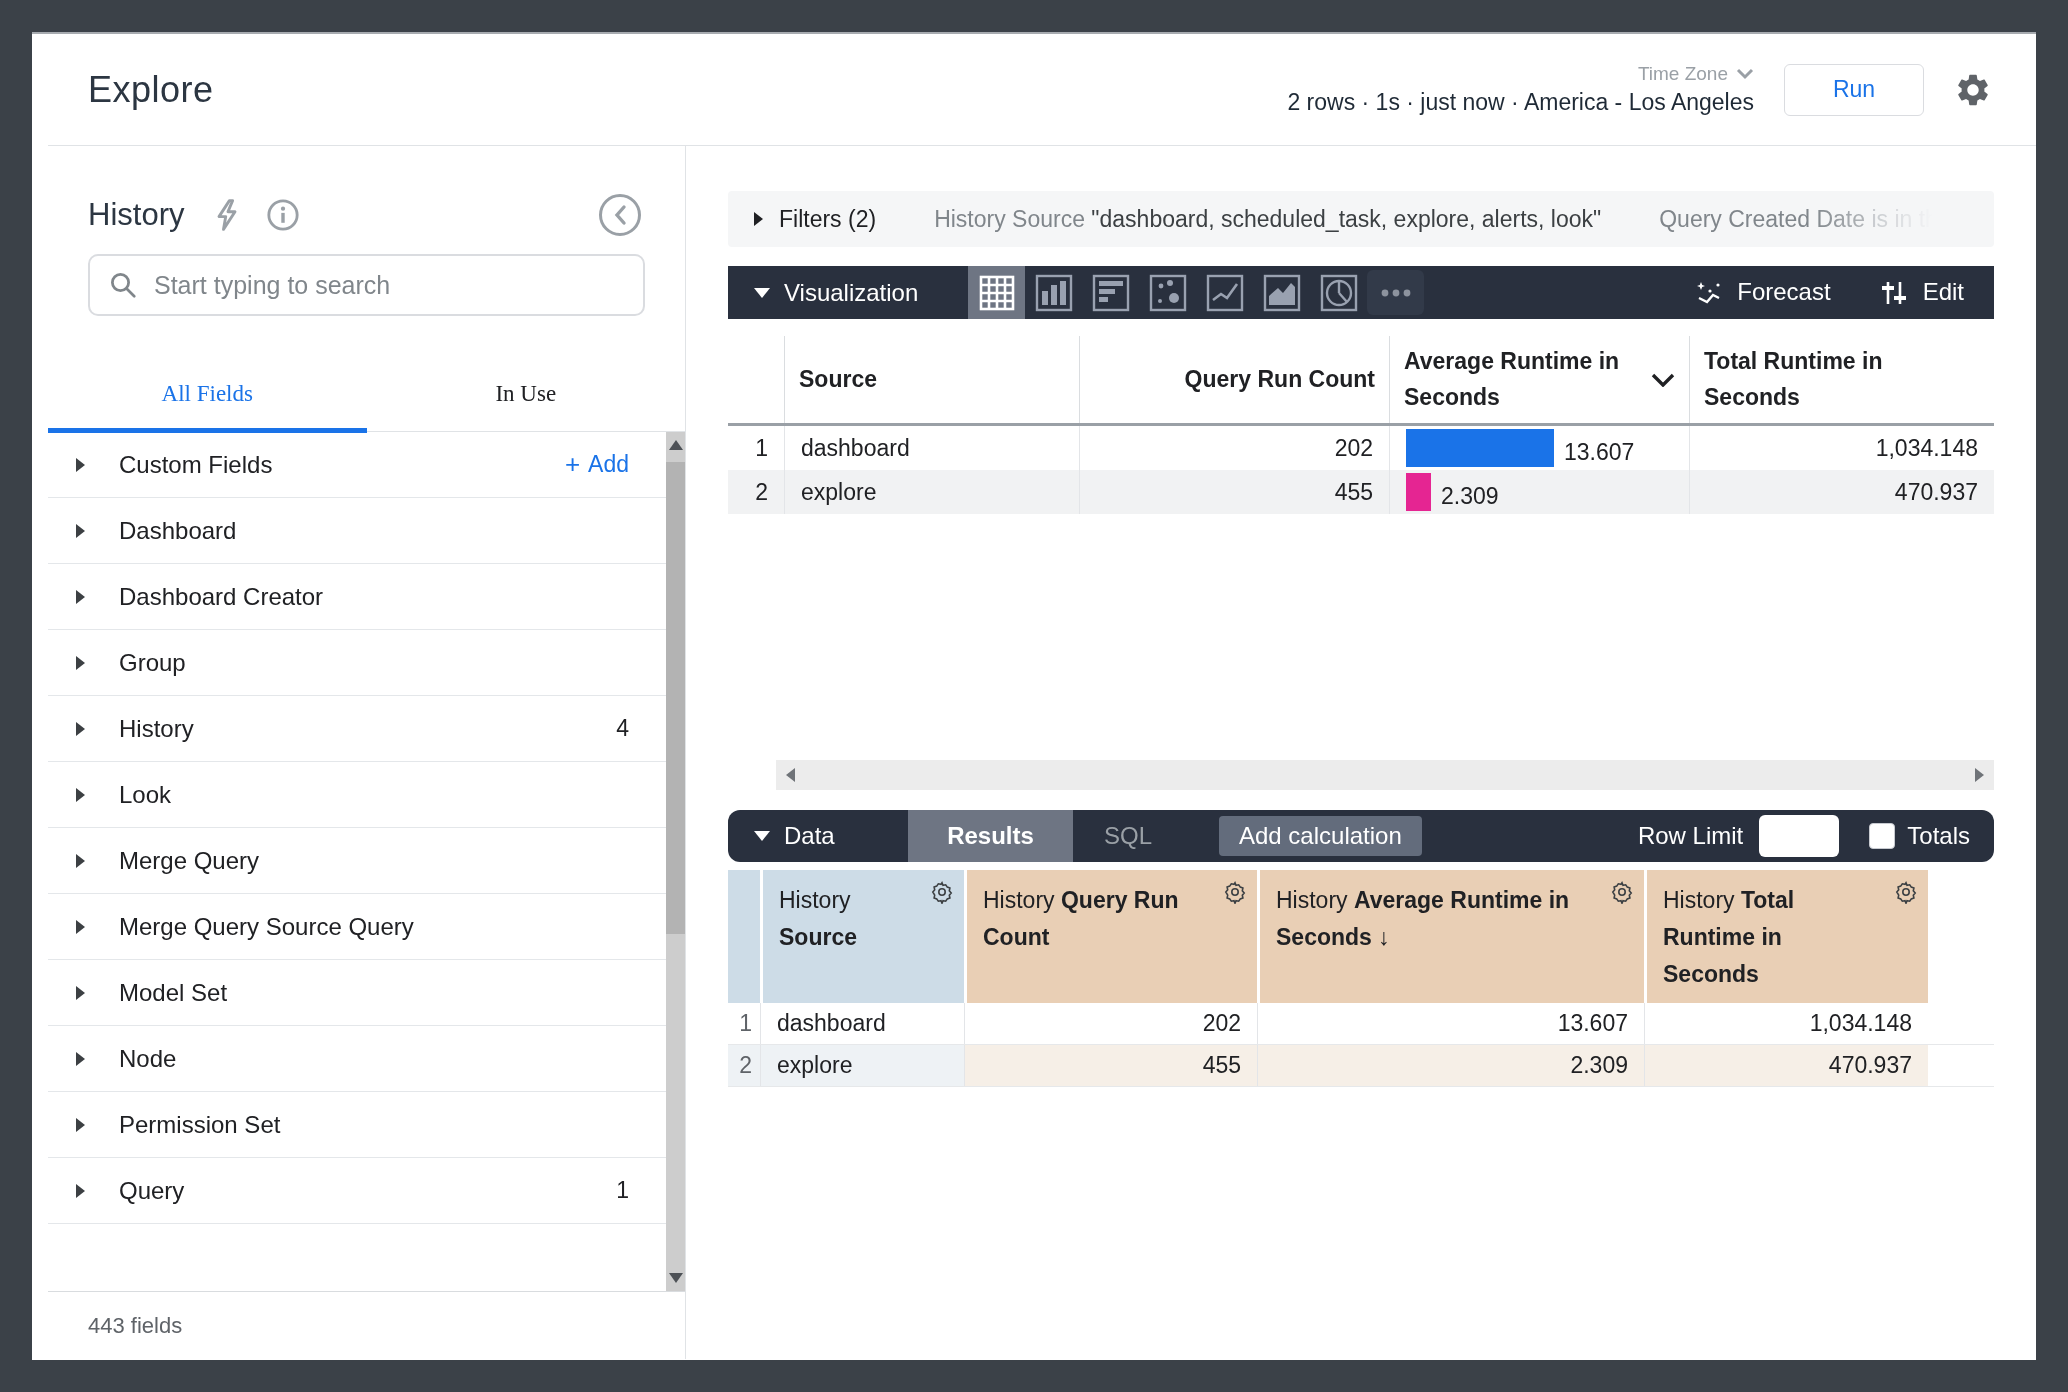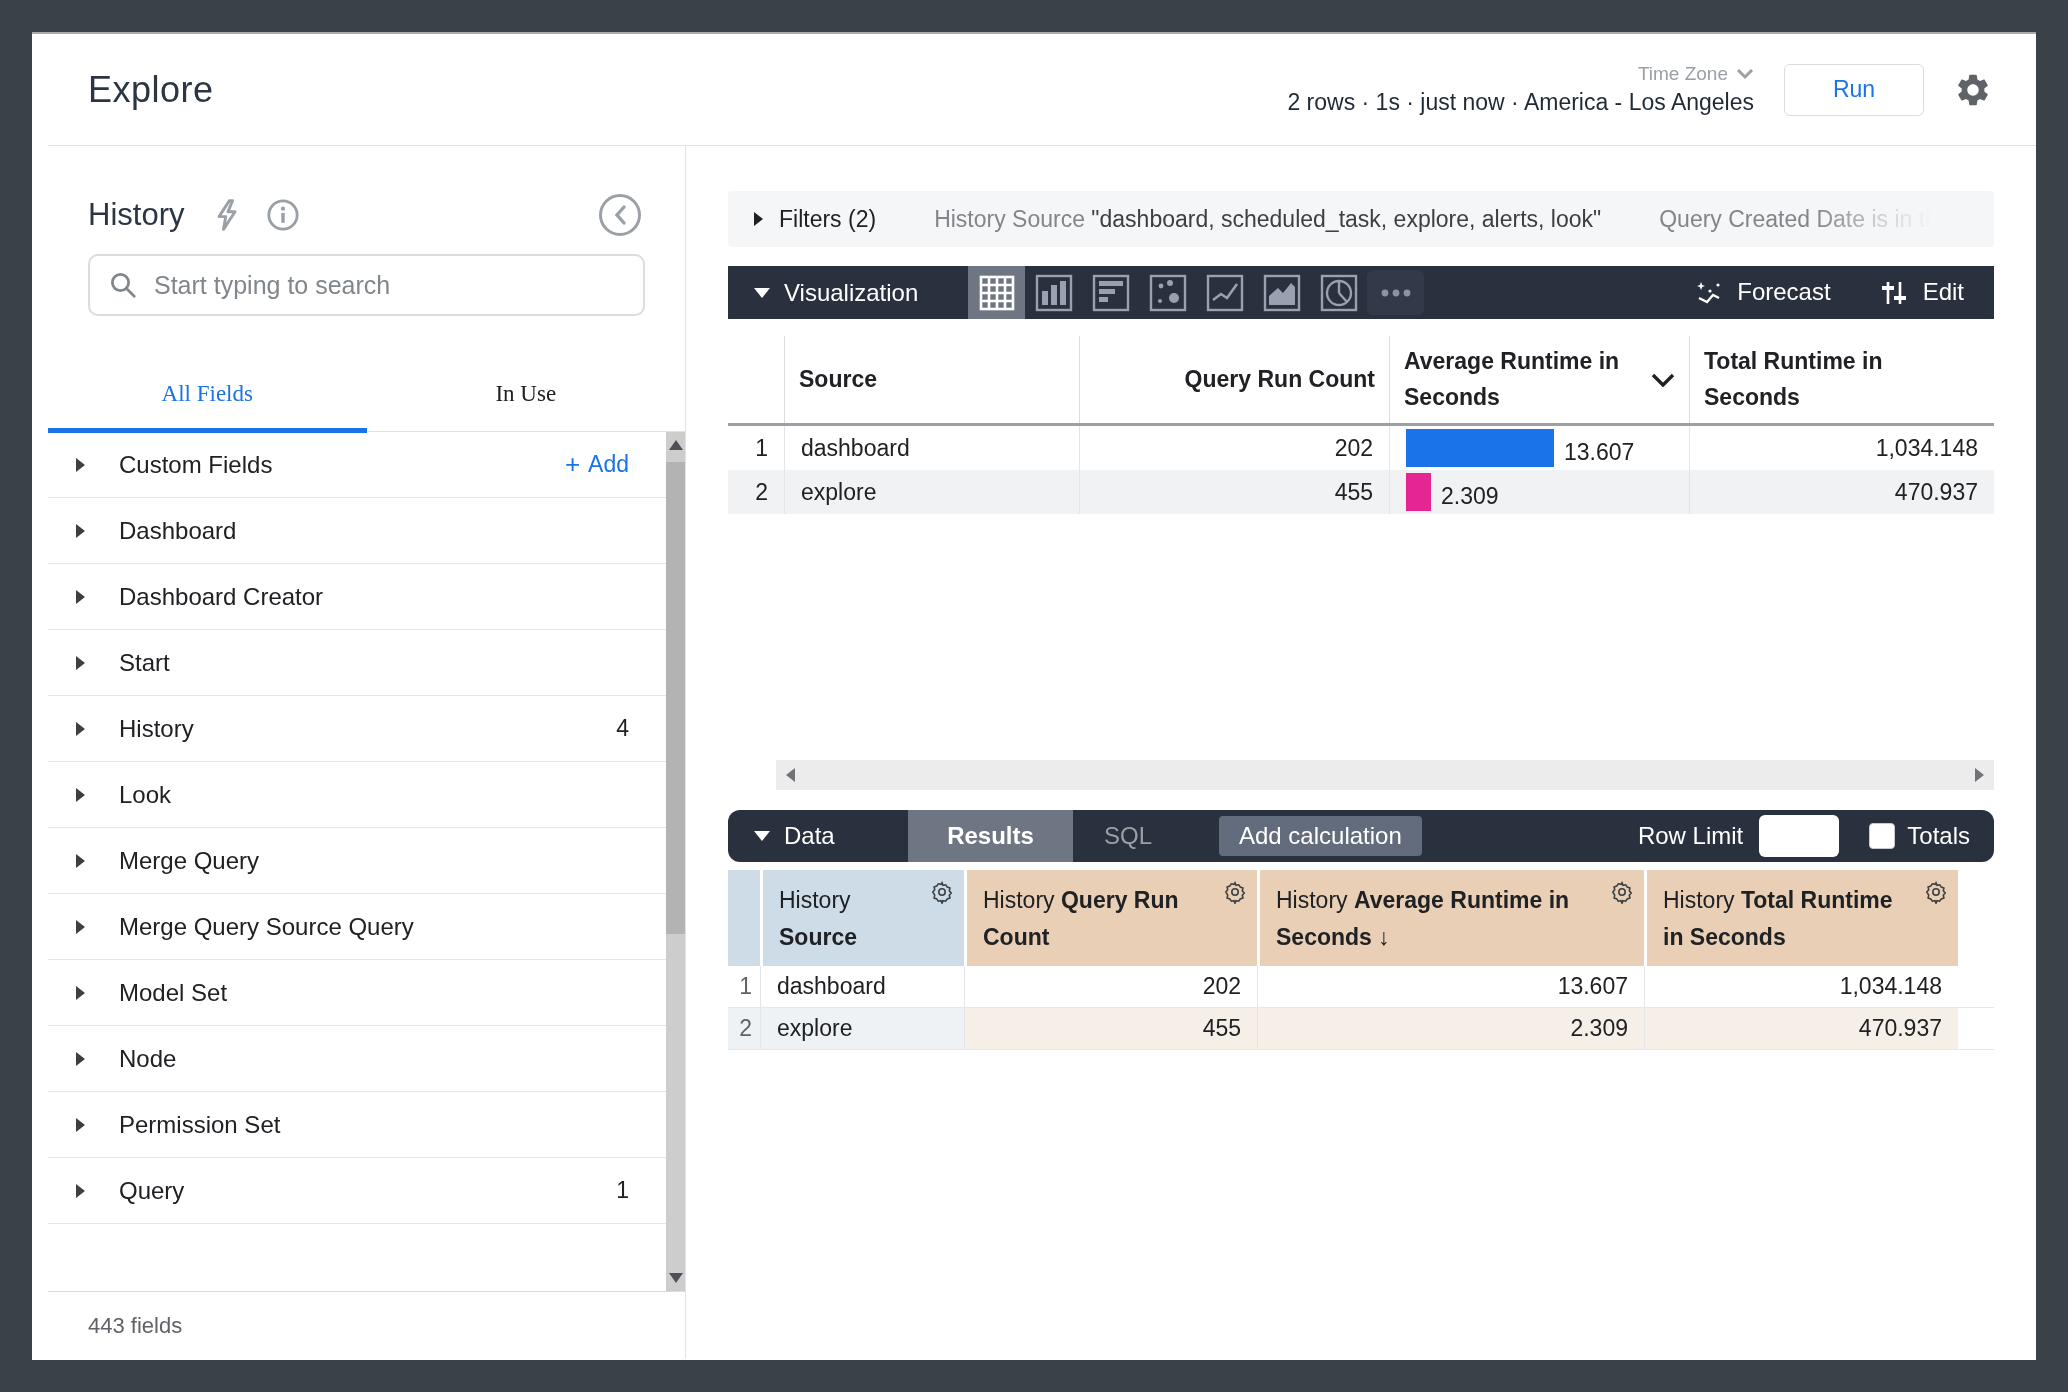--- a/index.html
+++ b/index.html
@@ -140,21 +140,21 @@
   .meas { background:#e9cfb5; }
   .dt-gear { position:absolute; top:10px; right:10px; cursor:pointer; }
   .dt-row { display:flex; height:42px; border-bottom:1px solid #e6e8ea; }
   .dt-cell { font-size:23px; color:#202124; display:flex; align-items:center; padding:0 16px;
              border-left:1px solid #e3e5e8; height:100%; }
   .dt-cell.first { border-left:none; }
   .d-num   { width:32px; justify-content:flex-end; padding:0 8px 0 2px; color:#5f6368; }
   .d-src   { width:204px; }
   .d-count { width:293px; justify-content:flex-end; }
   .d-avg   { width:387px; justify-content:flex-end; }
-  .d-total { width:314px; justify-content:flex-end; }
+  .d-total { width:284px; justify-content:flex-end; }
   .dt-row.odd .d-num { background:#eef2f5; }
   .dt-row.odd .d-src { background:#eef2f5; }
   .dt-row.odd .d-meas { background:#f6efe7; }
 </style>
 </head>
 <body>
 
 <div class="card">
 
   <div class="topbar">
@@ -222,21 +222,21 @@
         <div class="field-item">
           <span class="caret-right"></span>
           <span class="fi-label">Dashboard</span>
         </div>
         <div class="field-item">
           <span class="caret-right"></span>
           <span class="fi-label">Dashboard Creator</span>
         </div>
         <div class="field-item">
           <span class="caret-right"></span>
-          <span class="fi-label">Start</span>
+          <span class="fi-label">Group</span>
         </div>
         <div class="field-item">
           <span class="caret-right"></span>
           <span class="fi-label">History</span>
           <span class="fi-extra">4</span>
         </div>
         <div class="field-item">
           <span class="caret-right"></span>
           <span class="fi-label">Look</span>
         </div>

